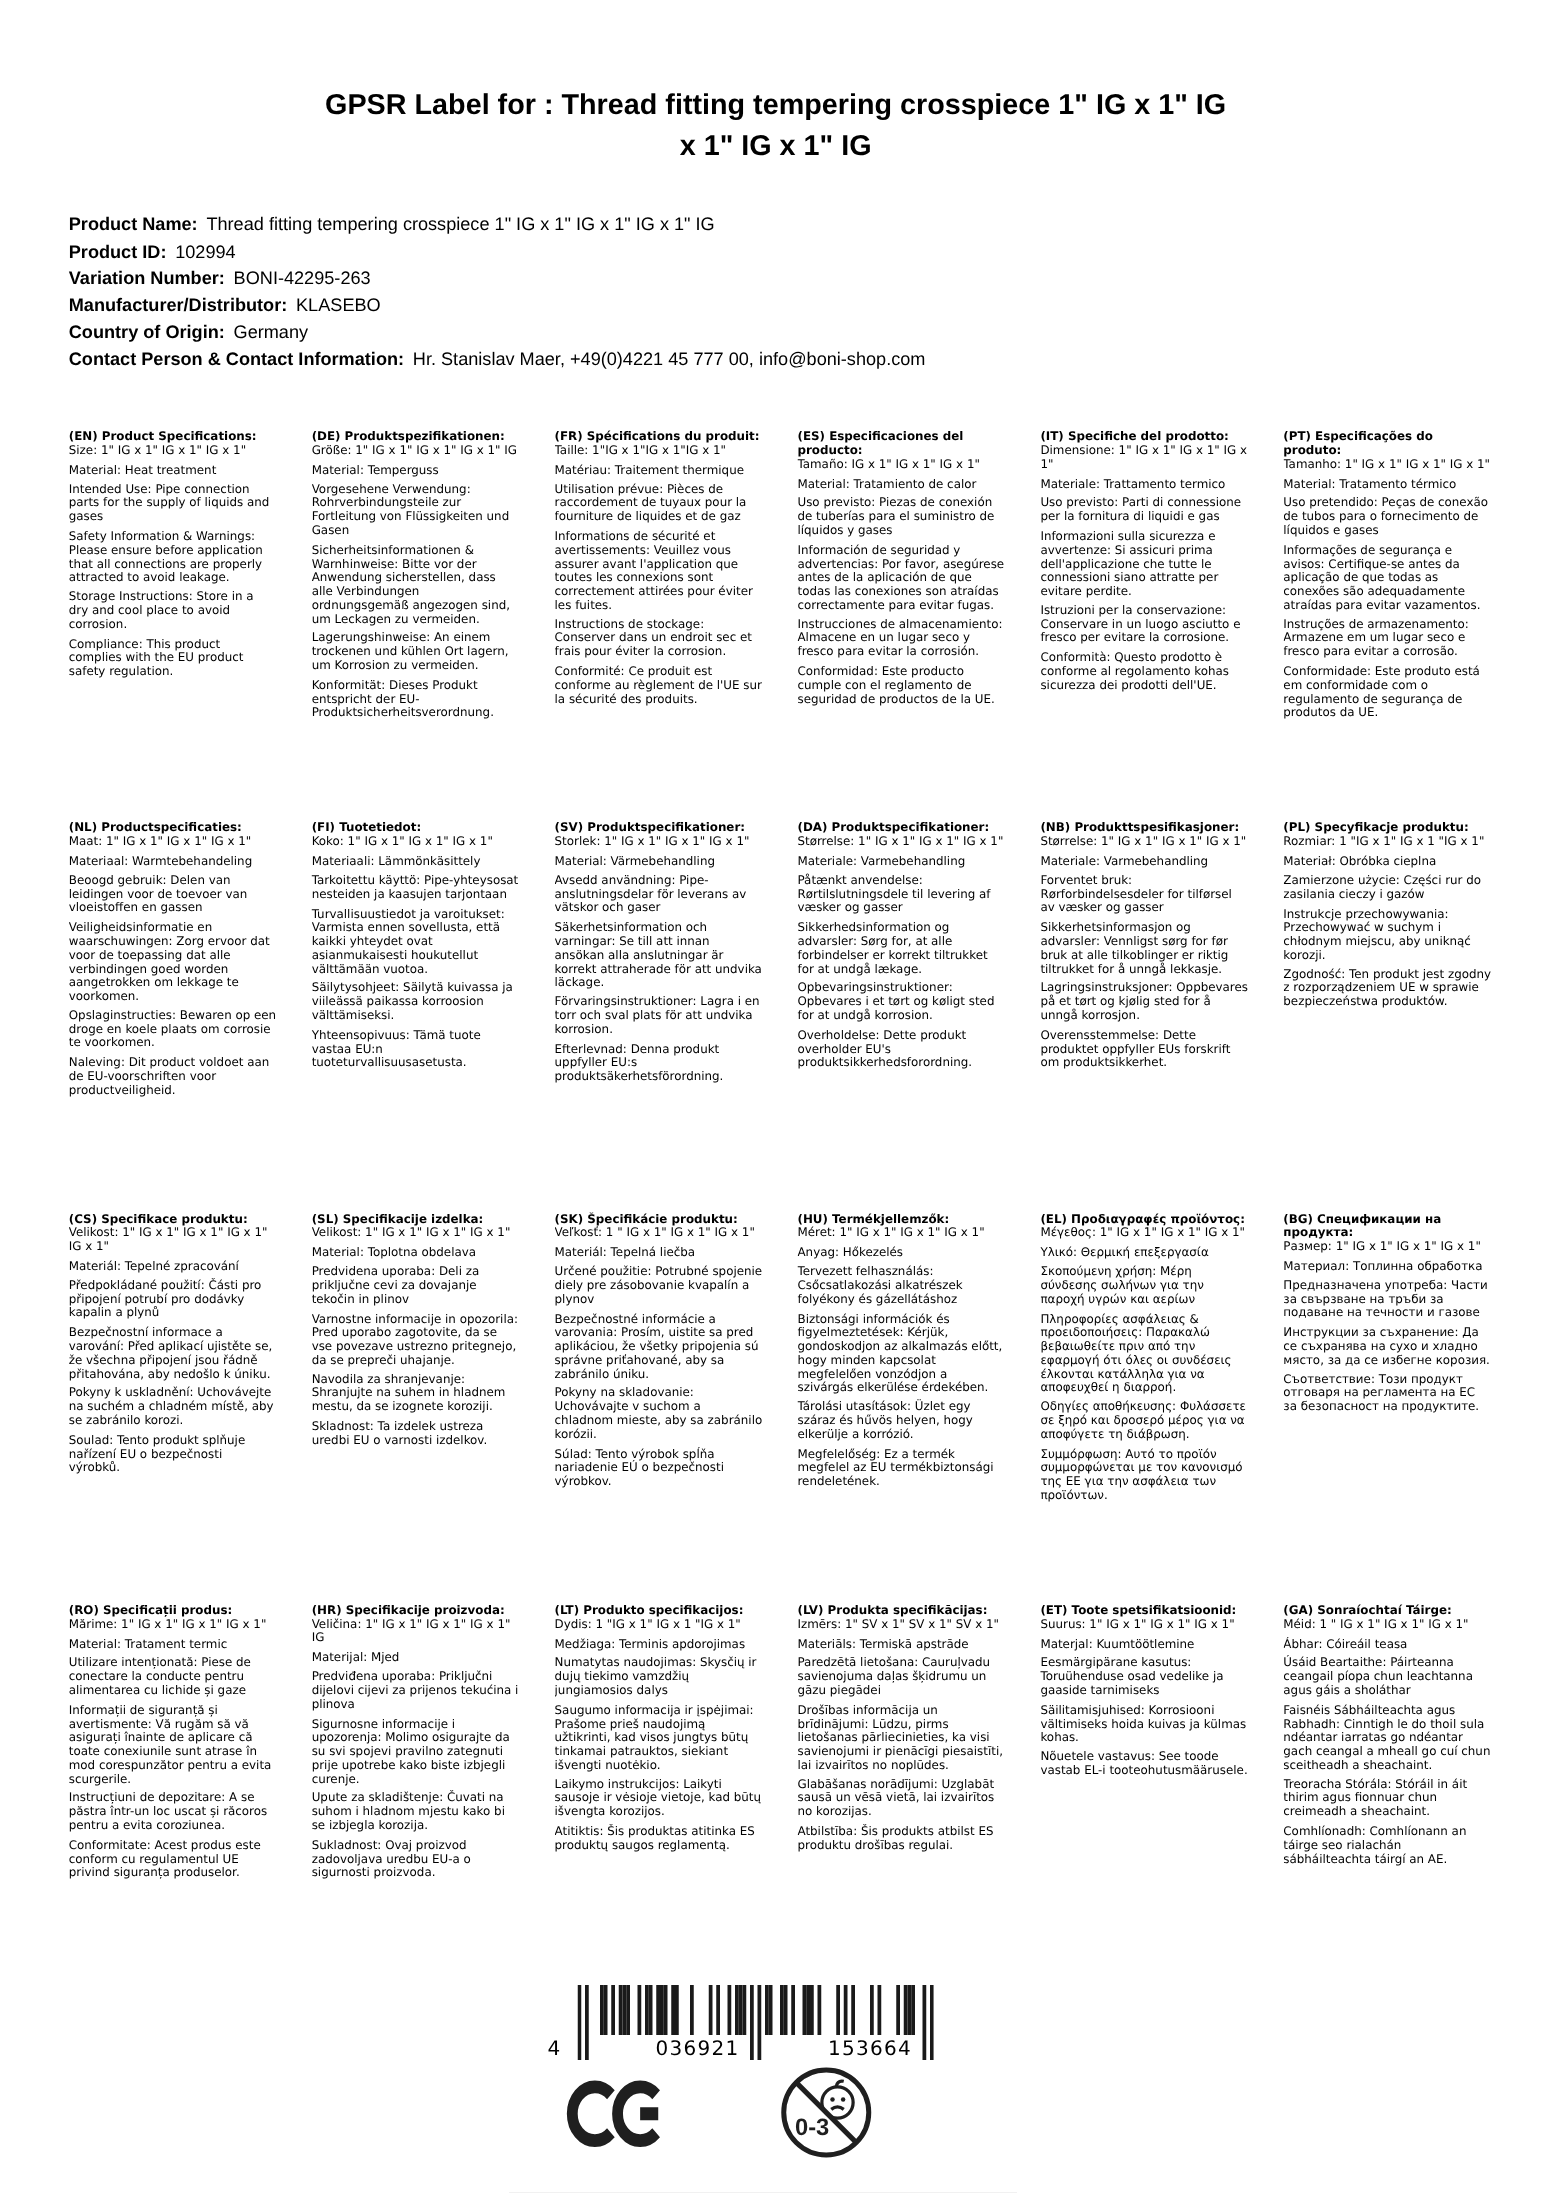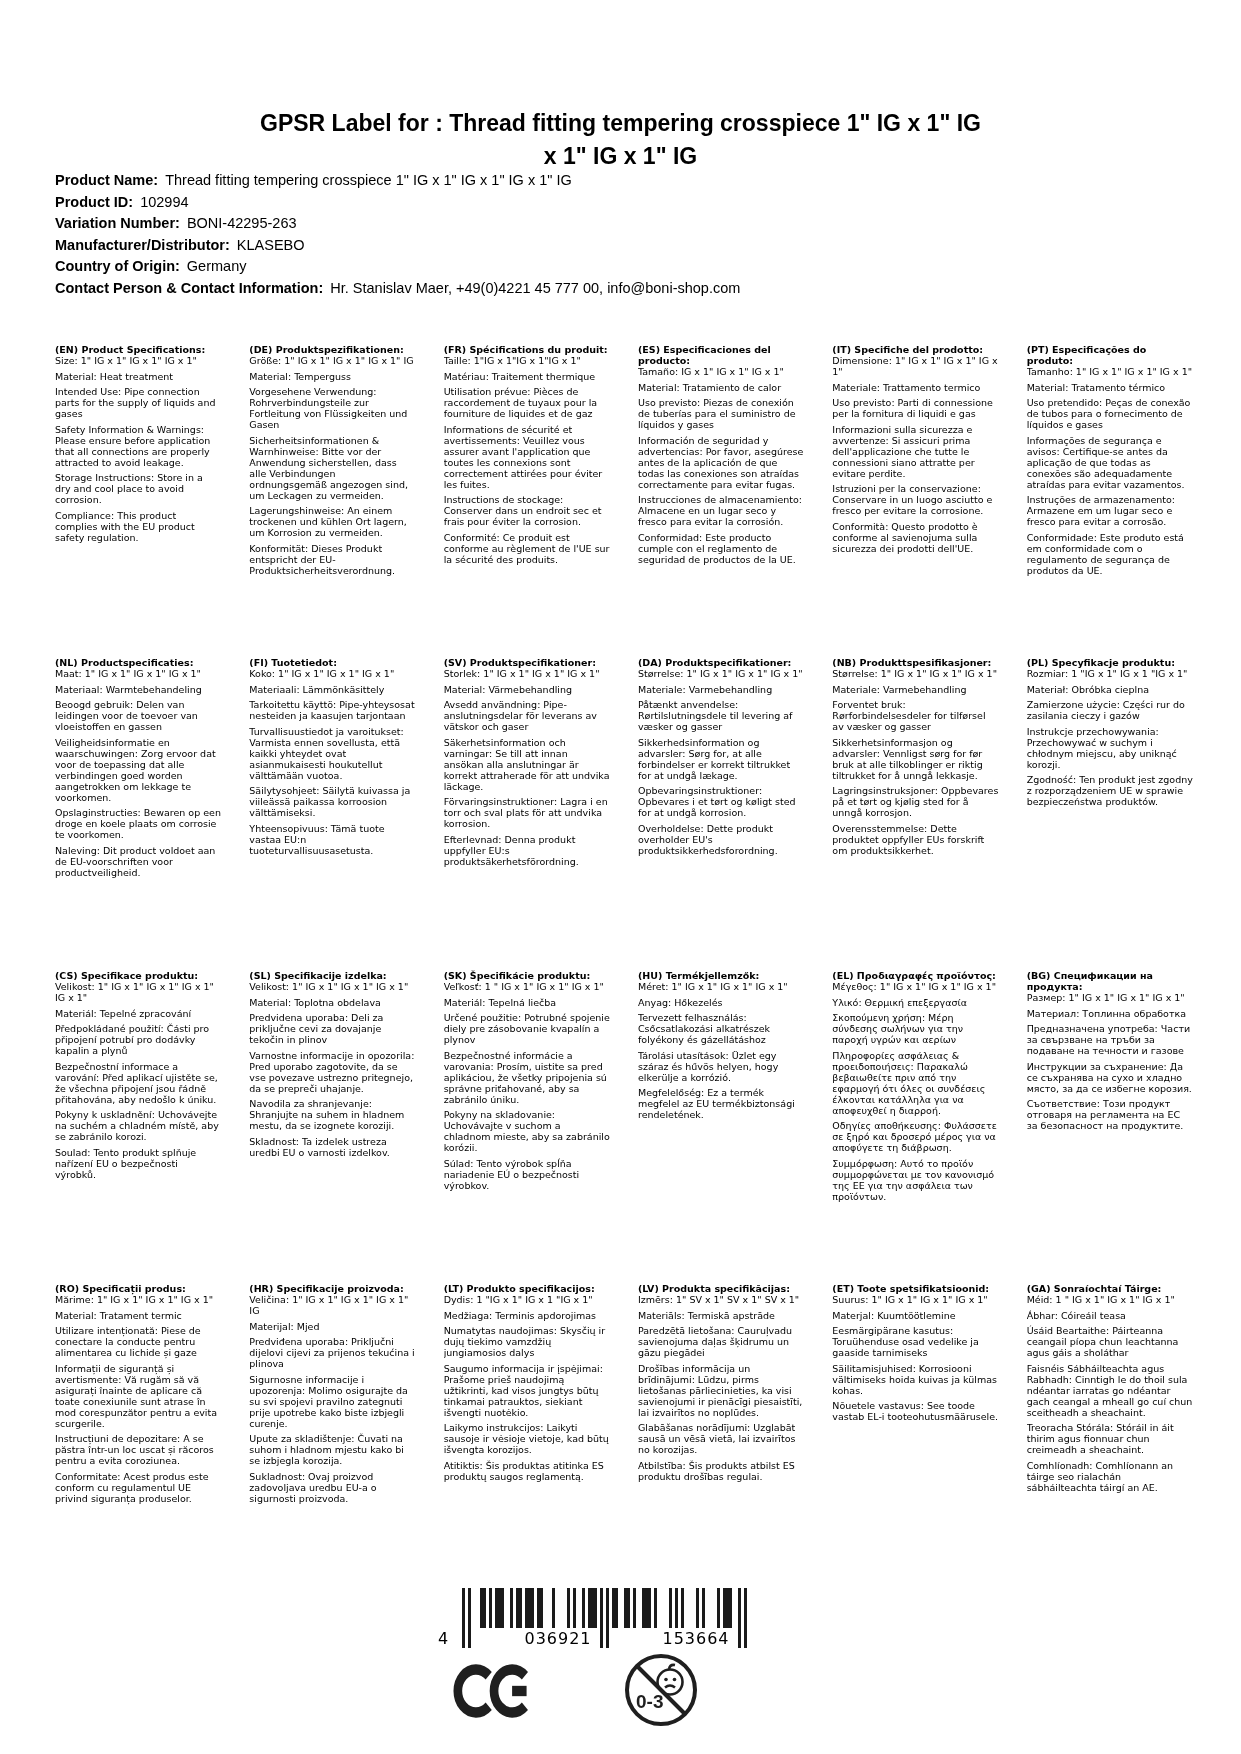--- a/index.html
+++ b/index.html
@@ -7,21 +7,21 @@
     position:relative;width:1241px;height:1754px;margin:0 auto;
     background:#ffffff;color:#000;
     font-family:"DejaVu Sans",sans-serif;overflow:hidden;
   }
   
   .doc-title{
     position:absolute;top:52px;left:0;right:0;text-align:center;
     font-family:"Liberation Sans",sans-serif;font-weight:bold;
     font-size:23px;line-height:33px;letter-spacing:0;
   }
-  .doc-title .inner{display:inline-block;max-width:730px;margin-top:40px;}
+  .doc-title .inner{display:inline-block;max-width:730px;}
   
   .product-info{
     position:absolute;left:55px;top:170px;width:1100px;
     font-family:"Liberation Sans",sans-serif;font-size:14.5px;line-height:21.5px;
   }
   .info-row .lbl{font-weight:bold;margin-right:7px;margin-top:36px;}
   
   .lang-grid{
     position:absolute;left:55px;top:344px;width:1150px;
     display:grid;grid-template-columns:repeat(6,1fr);column-gap:16px;
@@ -121,21 +121,21 @@
     </section>
 
     <section class="lang-block">
       <h3 class="block-title">(IT) Specifiche del prodotto:</h3>
       <div class="block-body">
           <p class="spec-para">Dimensione: 1" IG x 1" IG x 1" IG x 1"</p>
           <p class="spec-para">Materiale: Trattamento termico</p>
           <p class="spec-para">Uso previsto: Parti di connessione per la fornitura di liquidi e gas</p>
           <p class="spec-para">Informazioni sulla sicurezza e avvertenze: Si assicuri prima dell'applicazione che tutte le connessioni siano attratte per evitare perdite.</p>
           <p class="spec-para">Istruzioni per la conservazione: Conservare in un luogo asciutto e fresco per evitare la corrosione.</p>
-          <p class="spec-para">Conformità: Questo prodotto è conforme al savienojuma sulla sicurezza dei prodotti dell'UE.</p>
+          <p class="spec-para">Conformità: Questo prodotto è conforme al regolamento kohas sicurezza dei prodotti dell'UE.</p>
         </div>
     </section>
 
     <section class="lang-block">
       <h3 class="block-title">(PT) Especificações do produto:</h3>
       <div class="block-body">
           <p class="spec-para">Tamanho: 1" IG x 1" IG x 1" IG x 1"</p>
           <p class="spec-para">Material: Tratamento térmico</p>
           <p class="spec-para">Uso pretendido: Peças de conexão de tubos para o fornecimento de líquidos e gases</p>
           <p class="spec-para">Informações de segurança e avisos: Certifique-se antes da aplicação de que todas as conexões são adequadamente atraídas para evitar vazamentos.</p>
@@ -250,20 +250,21 @@
           <p class="spec-para">Súlad: Tento výrobok spĺňa nariadenie EÚ o bezpečnosti výrobkov.</p>
         </div>
     </section>
 
     <section class="lang-block">
       <h3 class="block-title">(HU) Termékjellemzők:</h3>
       <div class="block-body">
           <p class="spec-para">Méret: 1" IG x 1" IG x 1" IG x 1"</p>
           <p class="spec-para">Anyag: Hőkezelés</p>
           <p class="spec-para">Tervezett felhasználás: Csőcsatlakozási alkatrészek folyékony és gázellátáshoz</p>
+          <p class="spec-para">Biztonsági információk és figyelmeztetések: Kérjük, gondoskodjon az alkalmazás előtt, hogy minden kapcsolat megfelelően vonzódjon a szivárgás elkerülése érdekében.</p>
           <p class="spec-para">Tárolási utasítások: Üzlet egy száraz és hűvös helyen, hogy elkerülje a korrózió.</p>
           <p class="spec-para">Megfelelőség: Ez a termék megfelel az EU termékbiztonsági rendeletének.</p>
         </div>
     </section>
 
     <section class="lang-block">
       <h3 class="block-title">(EL) Προδιαγραφές προϊόντος:</h3>
       <div class="block-body">
           <p class="spec-para">Μέγεθος: 1" IG x 1" IG x 1" IG x 1"</p>
           <p class="spec-para">Υλικό: Θερμική επεξεργασία</p>

